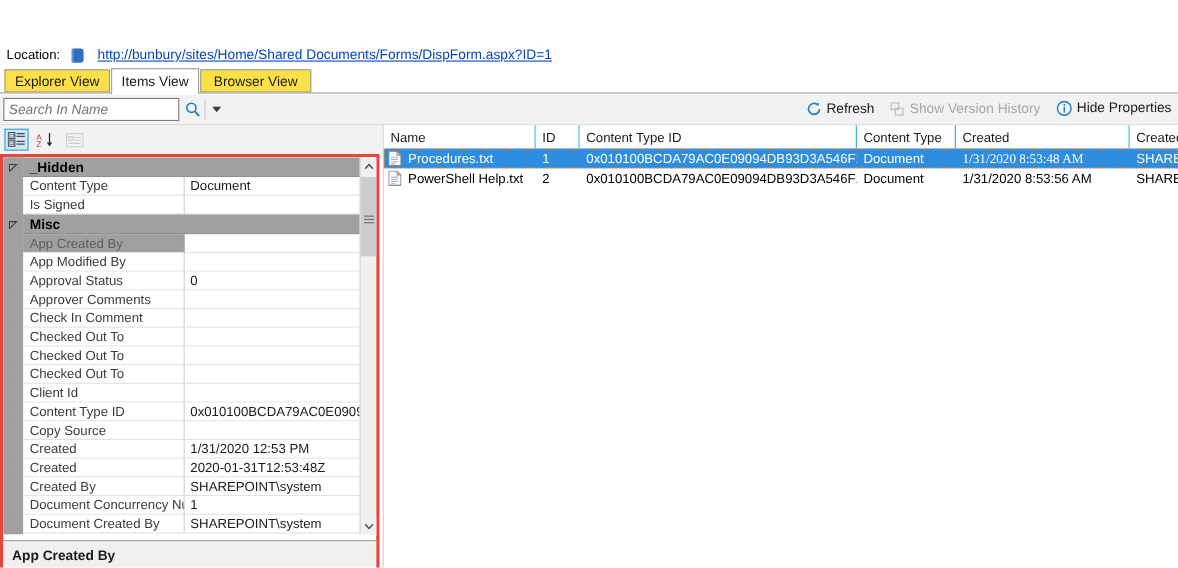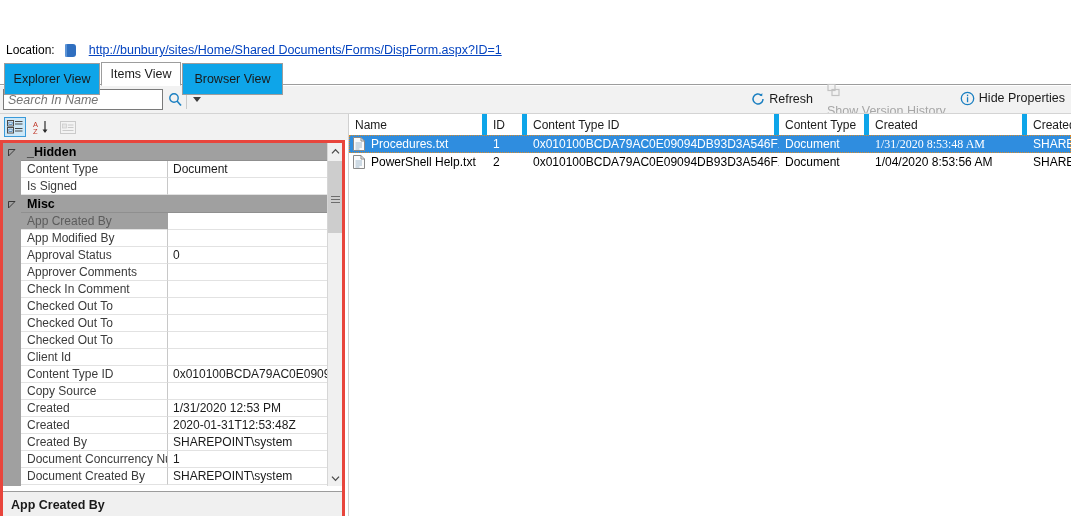--- a/index.html
+++ b/index.html
@@ -37,22 +37,22 @@
   
   .tabstrip {
     position: absolute; left: 0; top: 21px; width: 1071px; height: 24px;
     background: #ffffff;
   }
   .tabstrip::after {
     content: ""; position: absolute; left: 0; bottom: 0; width: 1071px; height: 1px;
     background: #9d9d9d;
   }
   .tab {
-    position: absolute; top: 2px; height: 32px; box-sizing: border-box;
-    border: 1px solid #9d9d9d; background: #0ea5e9;
+    position: absolute; top: 2px; height: 21px; box-sizing: border-box;
+    border: 1px solid #9d9d9d; background: #fde047;
     display: flex; align-items: center; justify-content: center;
     font-size: 12.5px; color: #1a1a1a; cursor: pointer; z-index: 1;
   }
   .tab.active {
     background: #ffffff; top: 1px; height: 24px; border-bottom: 1px solid #ffffff; z-index: 3;
   }
   #tab0 { left: 4px;   width: 96px; }
   #tab1 { left: 101px; width: 80px; }
   #tab2 { left: 182px; width: 101px; align-items: center; }
 
@@ -76,21 +76,21 @@
   }
   .sep-v { position: absolute; top: 4px; width: 1px; height: 19px; background: #c9c9c9; }
   .dd-arrow {
     position: absolute; left: 189px; top: 4px; width: 16px; height: 19px;
     display: flex; align-items: center; justify-content: center; cursor: pointer;
   }
   .caret-dn { width:0;height:0;border-left:4px solid transparent;border-right:4px solid transparent;border-top:5px solid #3c3c3c; }
 
   .cmd-right { position: absolute; right: 4px; top: 4px; height: 20px; display:flex; align-items:center; gap:10px; }
   .cmd-btn { display: flex; align-items: flex-start; gap: 4px; font-size: 12.5px; color: #1a1a1a; cursor: pointer; padding: 0 2px;}
-  .cmd-btn.disabled { color: #a7a7a7; cursor: default; flex-direction: column; }
+  .cmd-btn.disabled { color: #a7a7a7; cursor: default; }
 
   
   .iconrow {
     position: absolute; left: 0; top: 74px; width: 348px; height: 26px;
     background: #f2f2f2; box-sizing: border-box;
   }
   .tb-btn {
     position: absolute; top: 3px; width: 22px; height: 20px;
     display: flex; align-items: center; justify-content: center; cursor: pointer;
     box-sizing: border-box;
@@ -175,21 +175,21 @@
     position: absolute; left: 348px; top: 74px; width: 723px; height: 442px;
     background: #ffffff; box-sizing: border-box;
     border-left: 1px solid #d0d0d0;
   }
   .lv-head {
     position: absolute; left: 0; top: 0; right: 0; height: 21px;
     background: #ffffff; border-bottom: 1px solid #d9d9d9;
   }
   .lv-th {
     position: absolute; top: 0; height: 21px; box-sizing: border-box;
-    border-right: 5px solid #0ea5e9;
+    border-right: 1px solid #0ea5e9;
     display: flex; align-items: center; padding-left: 6px;
     font-size: 12px; color: #1b1b1b; background: #ffffff; cursor: pointer;
     white-space: nowrap; overflow: hidden;
   }
   .lv-body { position: absolute; left: 0; top: 21px; right: 0; bottom: 22px; background:#fff; }
   .lv-row { position: relative; height: 18px; width: 100%; }
   .lv-row.sel { background: #2f8ddf; color: #ffffff; outline: 1px dotted #d98b2a; outline-offset: -1px;}
   .lv-cell {
     position: absolute; top: 0; height: 18px; display: flex; align-items: center;
     font-size: 12px; white-space: nowrap; overflow: hidden; padding-left: 6px; box-sizing: border-box;
@@ -506,21 +506,21 @@
               <line x1="2.5" y1="6" x2="9" y2="6"></line>
               <line x1="2.5" y1="8" x2="9" y2="8"></line>
               <line x1="2.5" y1="10" x2="9" y2="10"></line>
               <line x1="2.5" y1="12" x2="6.5" y2="12"></line>
             </g>
           </svg>
           <div class="lv-cell" style="left: 16px; width: 122px;">PowerShell Help.txt</div>
           <div class="lv-cell" style="left: 138px; width: 40px;">2</div>
           <div class="lv-cell" style="left: 178px; width: 252px;">0x010100BCDA79AC0E09094DB93D3A546F1F...</div>
           <div class="lv-cell" style="left: 430px; width: 90px;">Document</div>
-          <div class="lv-cell" style="left: 520px; width: 158px;">1/04/2020 8:53:56 AM</div>
+          <div class="lv-cell" style="left: 520px; width: 158px;">1/31/2020 8:53:56 AM</div>
           <div class="lv-cell" style="left: 678px; width: 120px;">SHAREPOI</div>
         </div>
       </div>
 
     <div class="hscroll">
       <div class="hs-arrow" style="left:0;">
         <svg width="8" height="9" viewBox="0 0 8 9">
           <path d="M5.6 1 L2 4.5 L5.6 8" fill="none" stroke="#7a7a7a" stroke-width="1.2"></path>
         </svg>
       </div>

